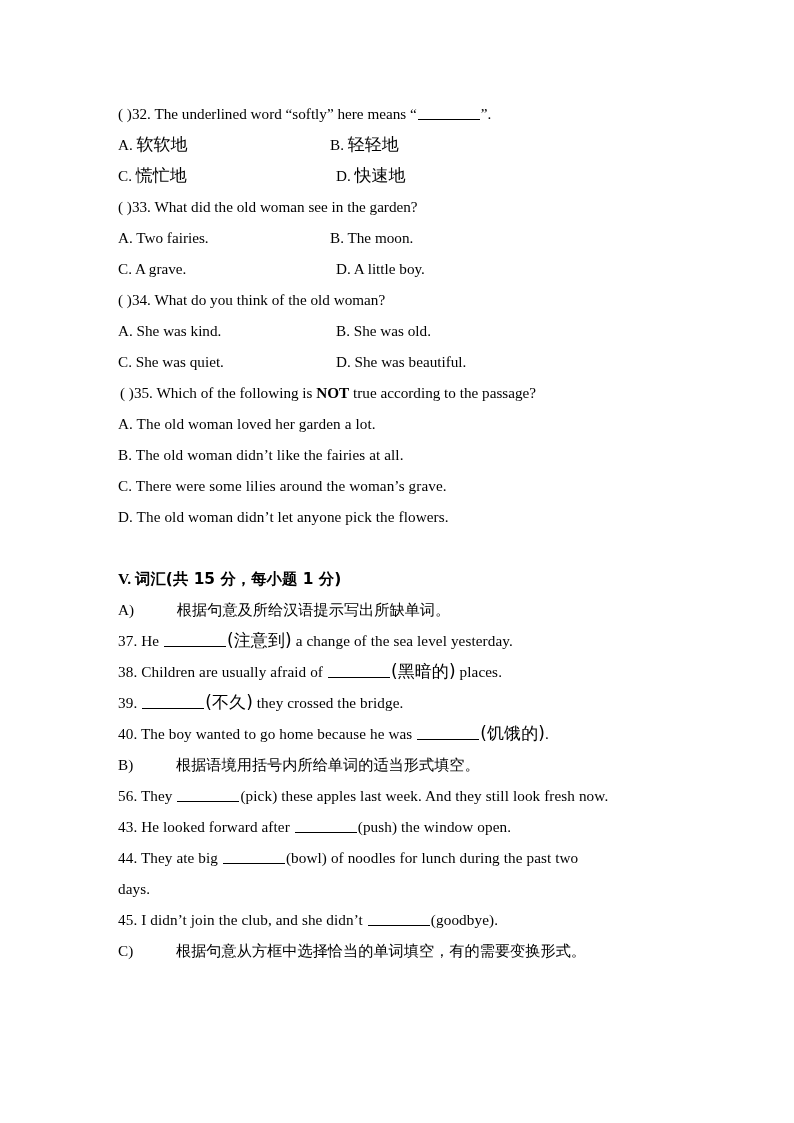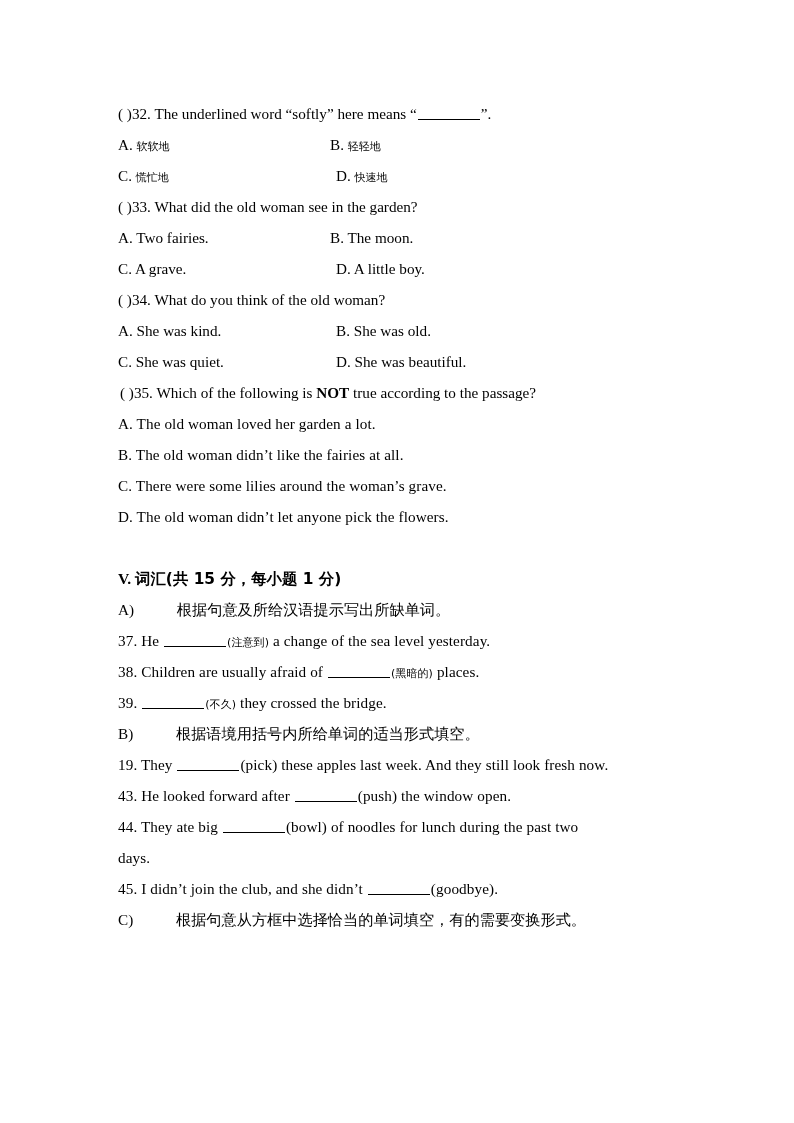--- a/index.html
+++ b/index.html
@@ -53,21 +53,21 @@
   .mcrow .opt-b {
     display: inline-block;
     vertical-align: top;
   }
   .mcrow.wide .opt-a { width: 218px; }
 
   .qline { font-size: 15.2px; line-height: 31px; height: 31px; white-space: nowrap; }
 
   .cn {
     font-family: "DejaVu Sans", "Liberation Sans", sans-serif;
-    font-size: 11px;
+    font-size: 17px;
   }
   .sec-head {
     font-weight: bold;
     font-size: 15.6px;
     line-height: 31px;
     height: 31px;
     white-space: nowrap;
     margin-top: 31px;
   }
   .sec-head .cn { font-weight: bold; font-size: 15.4px; }
@@ -135,24 +135,25 @@
 
     <div class="sub-head"><span>A)</span> <span class="cn">根据句意及所给汉语提示写出所缺单词。</span></div>
 
 
     <div class="line"><span>37.</span> <span>He </span><span class="blank"></span><span class="cn">(注意到)</span><span> a change of the sea level yesterday.</span></div>
 
     <div class="line"><span>38.</span> <span>Children are usually afraid of </span><span class="blank"></span><span class="cn">(黑暗的)</span><span> places.</span></div>
 
     <div class="line"><span>39.</span> <span class="blank"></span><span class="cn">(不久)</span><span> they crossed the bridge.</span></div>
 
+    <div class="line"><span>40.</span> <span>The boy wanted to go home because he was </span><span class="blank"></span><span class="cn">(饥饿的)</span><span>.</span></div>
 
     <div class="sub-head"><span>B)</span> <span class="cn">根据语境用括号内所给单词的适当形式填空。</span></div>
 
-    <div class="line"><span>19.</span> <span>They </span><span class="blank"></span><span>(pick)</span><span> these apples last week. And they still look fresh now.</span></div>
+    <div class="line"><span>56.</span> <span>They </span><span class="blank"></span><span>(pick)</span><span> these apples last week. And they still look fresh now.</span></div>
 
 
     <div class="line"><span>43.</span> <span>He looked forward after </span><span class="blank"></span><span>(push)</span><span> the window open.</span></div>
 
     <div class="line"><span>44.</span> <span>They ate big </span><span class="blank"></span><span>(bowl)</span><span> of noodles for lunch during the past two</span></div>
     <div class="line"><span>days.</span></div>
 
     <div class="line"><span>45.</span> <span>I didn’t join the club, and she didn’t </span><span class="blank"></span><span>(goodbye)</span><span>.</span></div>
 
     <div class="sub-head"><span>C)</span> <span class="cn">根据句意从方框中选择恰当的单词填空，有的需要变换形式。</span></div>

